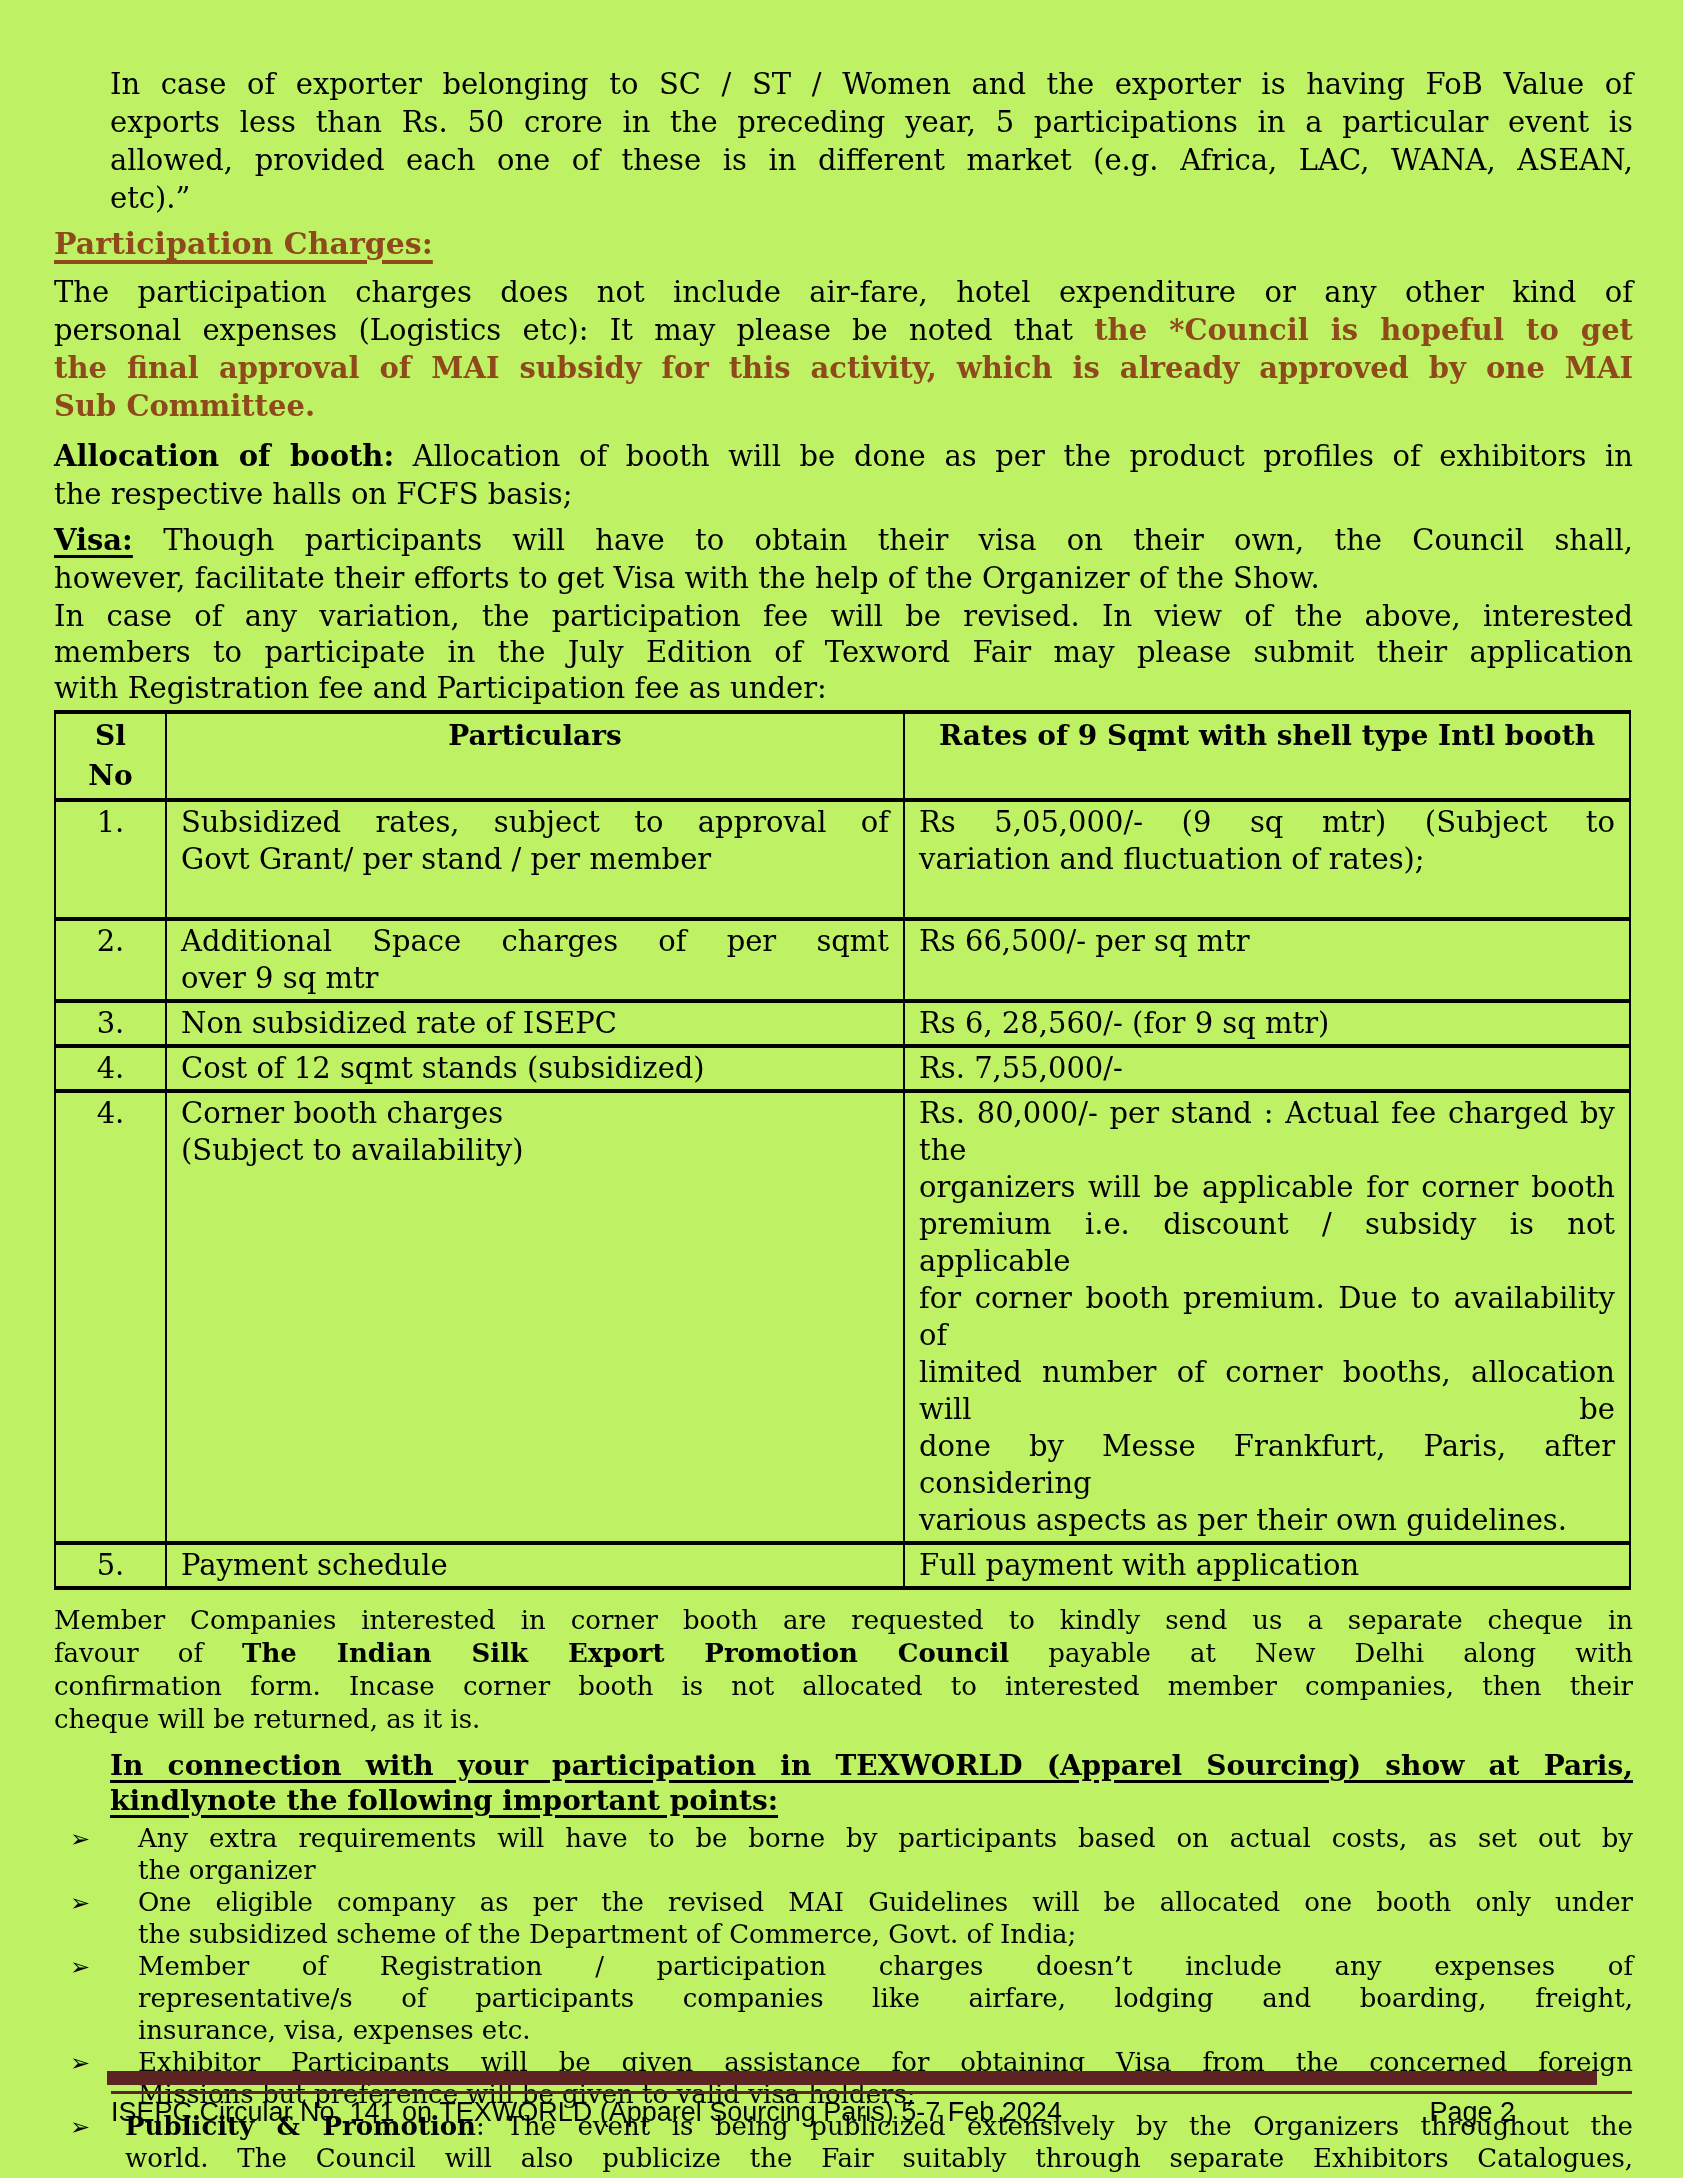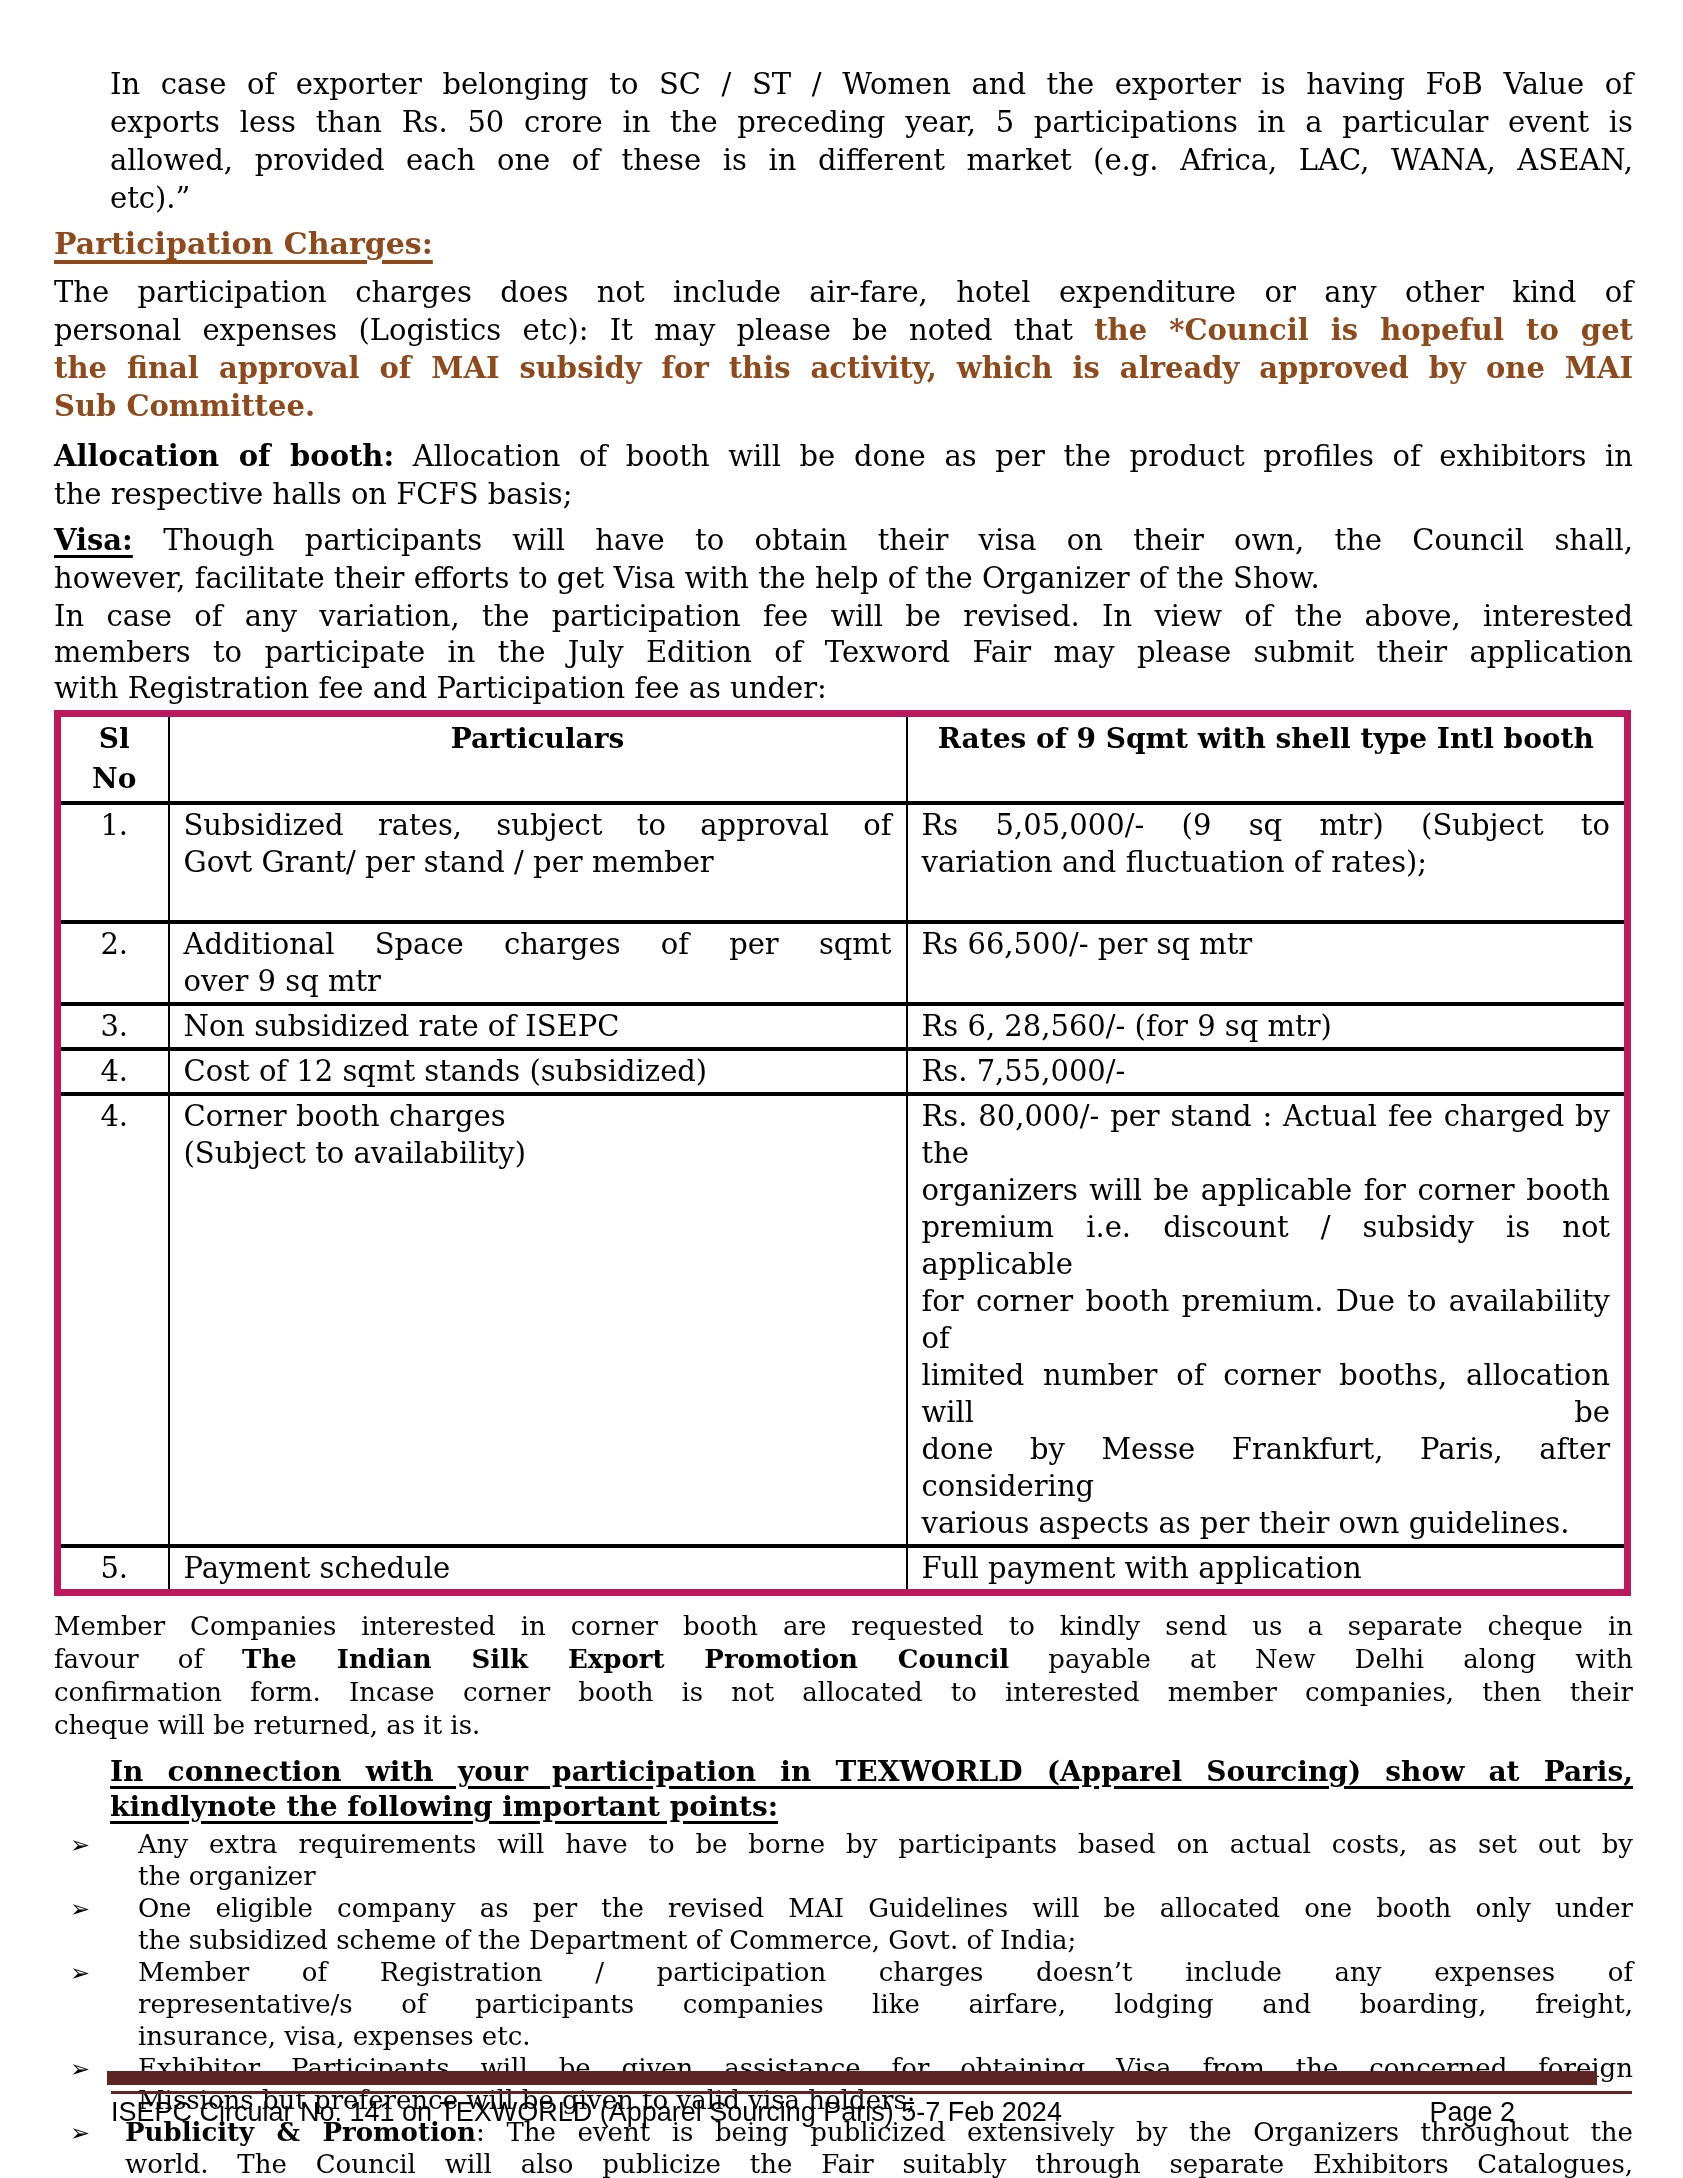--- a/index.html
+++ b/index.html
@@ -4,21 +4,21 @@
 <style>
   :root{
     --brown:#8F4A1C;
     --maroon:#5E2323;
   }
   *{margin:0;padding:0;box-sizing:border-box;}
   body{background:#888;}
   .page{
     position:relative;
     width:1683px;height:2178px;
-    background:#ffffff;
+    background:#bef264;
     font-family:"DejaVu Serif", serif;
     color:#000;
     overflow:hidden;
   }
   .content{
     position:absolute;
     left:54px;top:0;
     width:1579px;
     padding-top:65px;
   }
@@ -56,21 +56,21 @@
   table.rates col.c-no{width:111px;}
   table.rates col.c-part{width:738px;}
   table.rates th, table.rates td{
     border:2px solid #000;
     border-top-width:4px;border-bottom-width:4px;
     vertical-align:top;
     font-size:29px;line-height:37px;
     padding:2px 14px;
     overflow:hidden;
   }
-  table.rates{border:7px solid #be185d;}
+  table.rates{border:2px solid #be185d;}
   table.rates th{font-weight:bold;font-size:28px;line-height:40px;}
   tr.hr0{height:79px;}
   tr.hr1{height:119px;}
   tr.hr2{height:79px;}
   tr.hr3{height:41px;}
   tr.hr4{height:41px;}
   tr.hr5{height:226px;}
   tr.hr6{height:41px;}
   td.small{font-size:25px;line-height:32px;padding-top:4px;}
 

